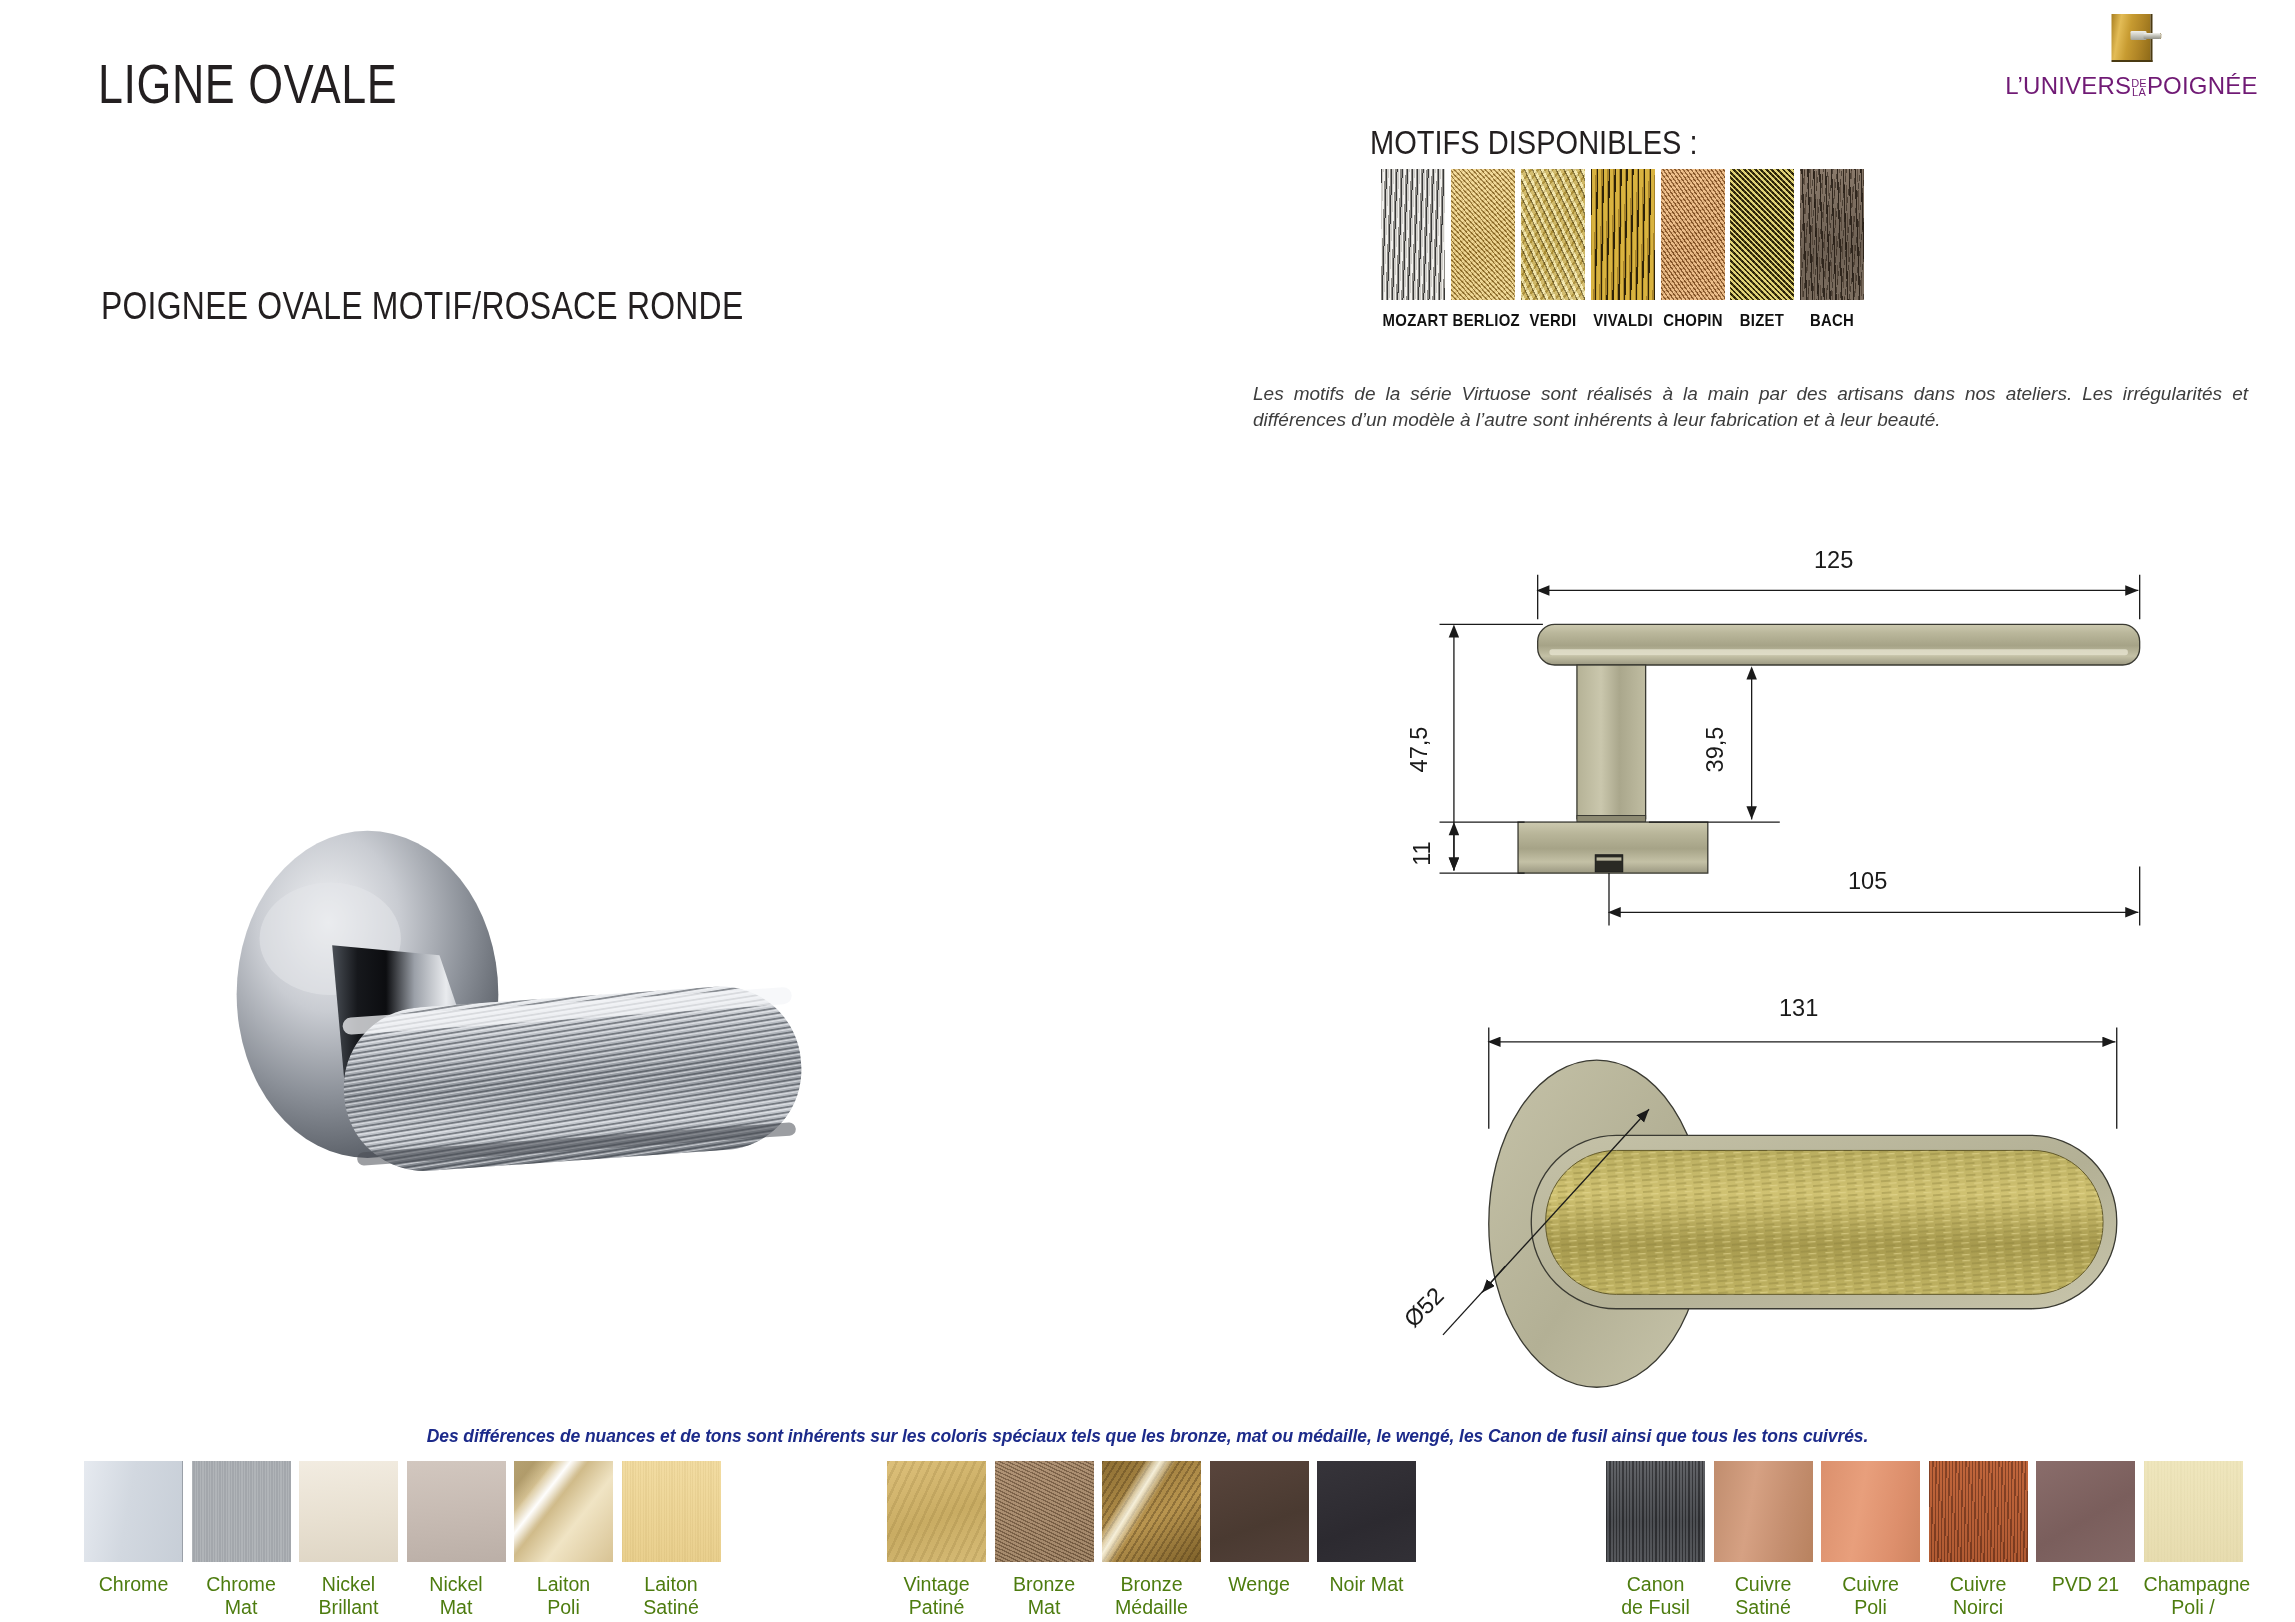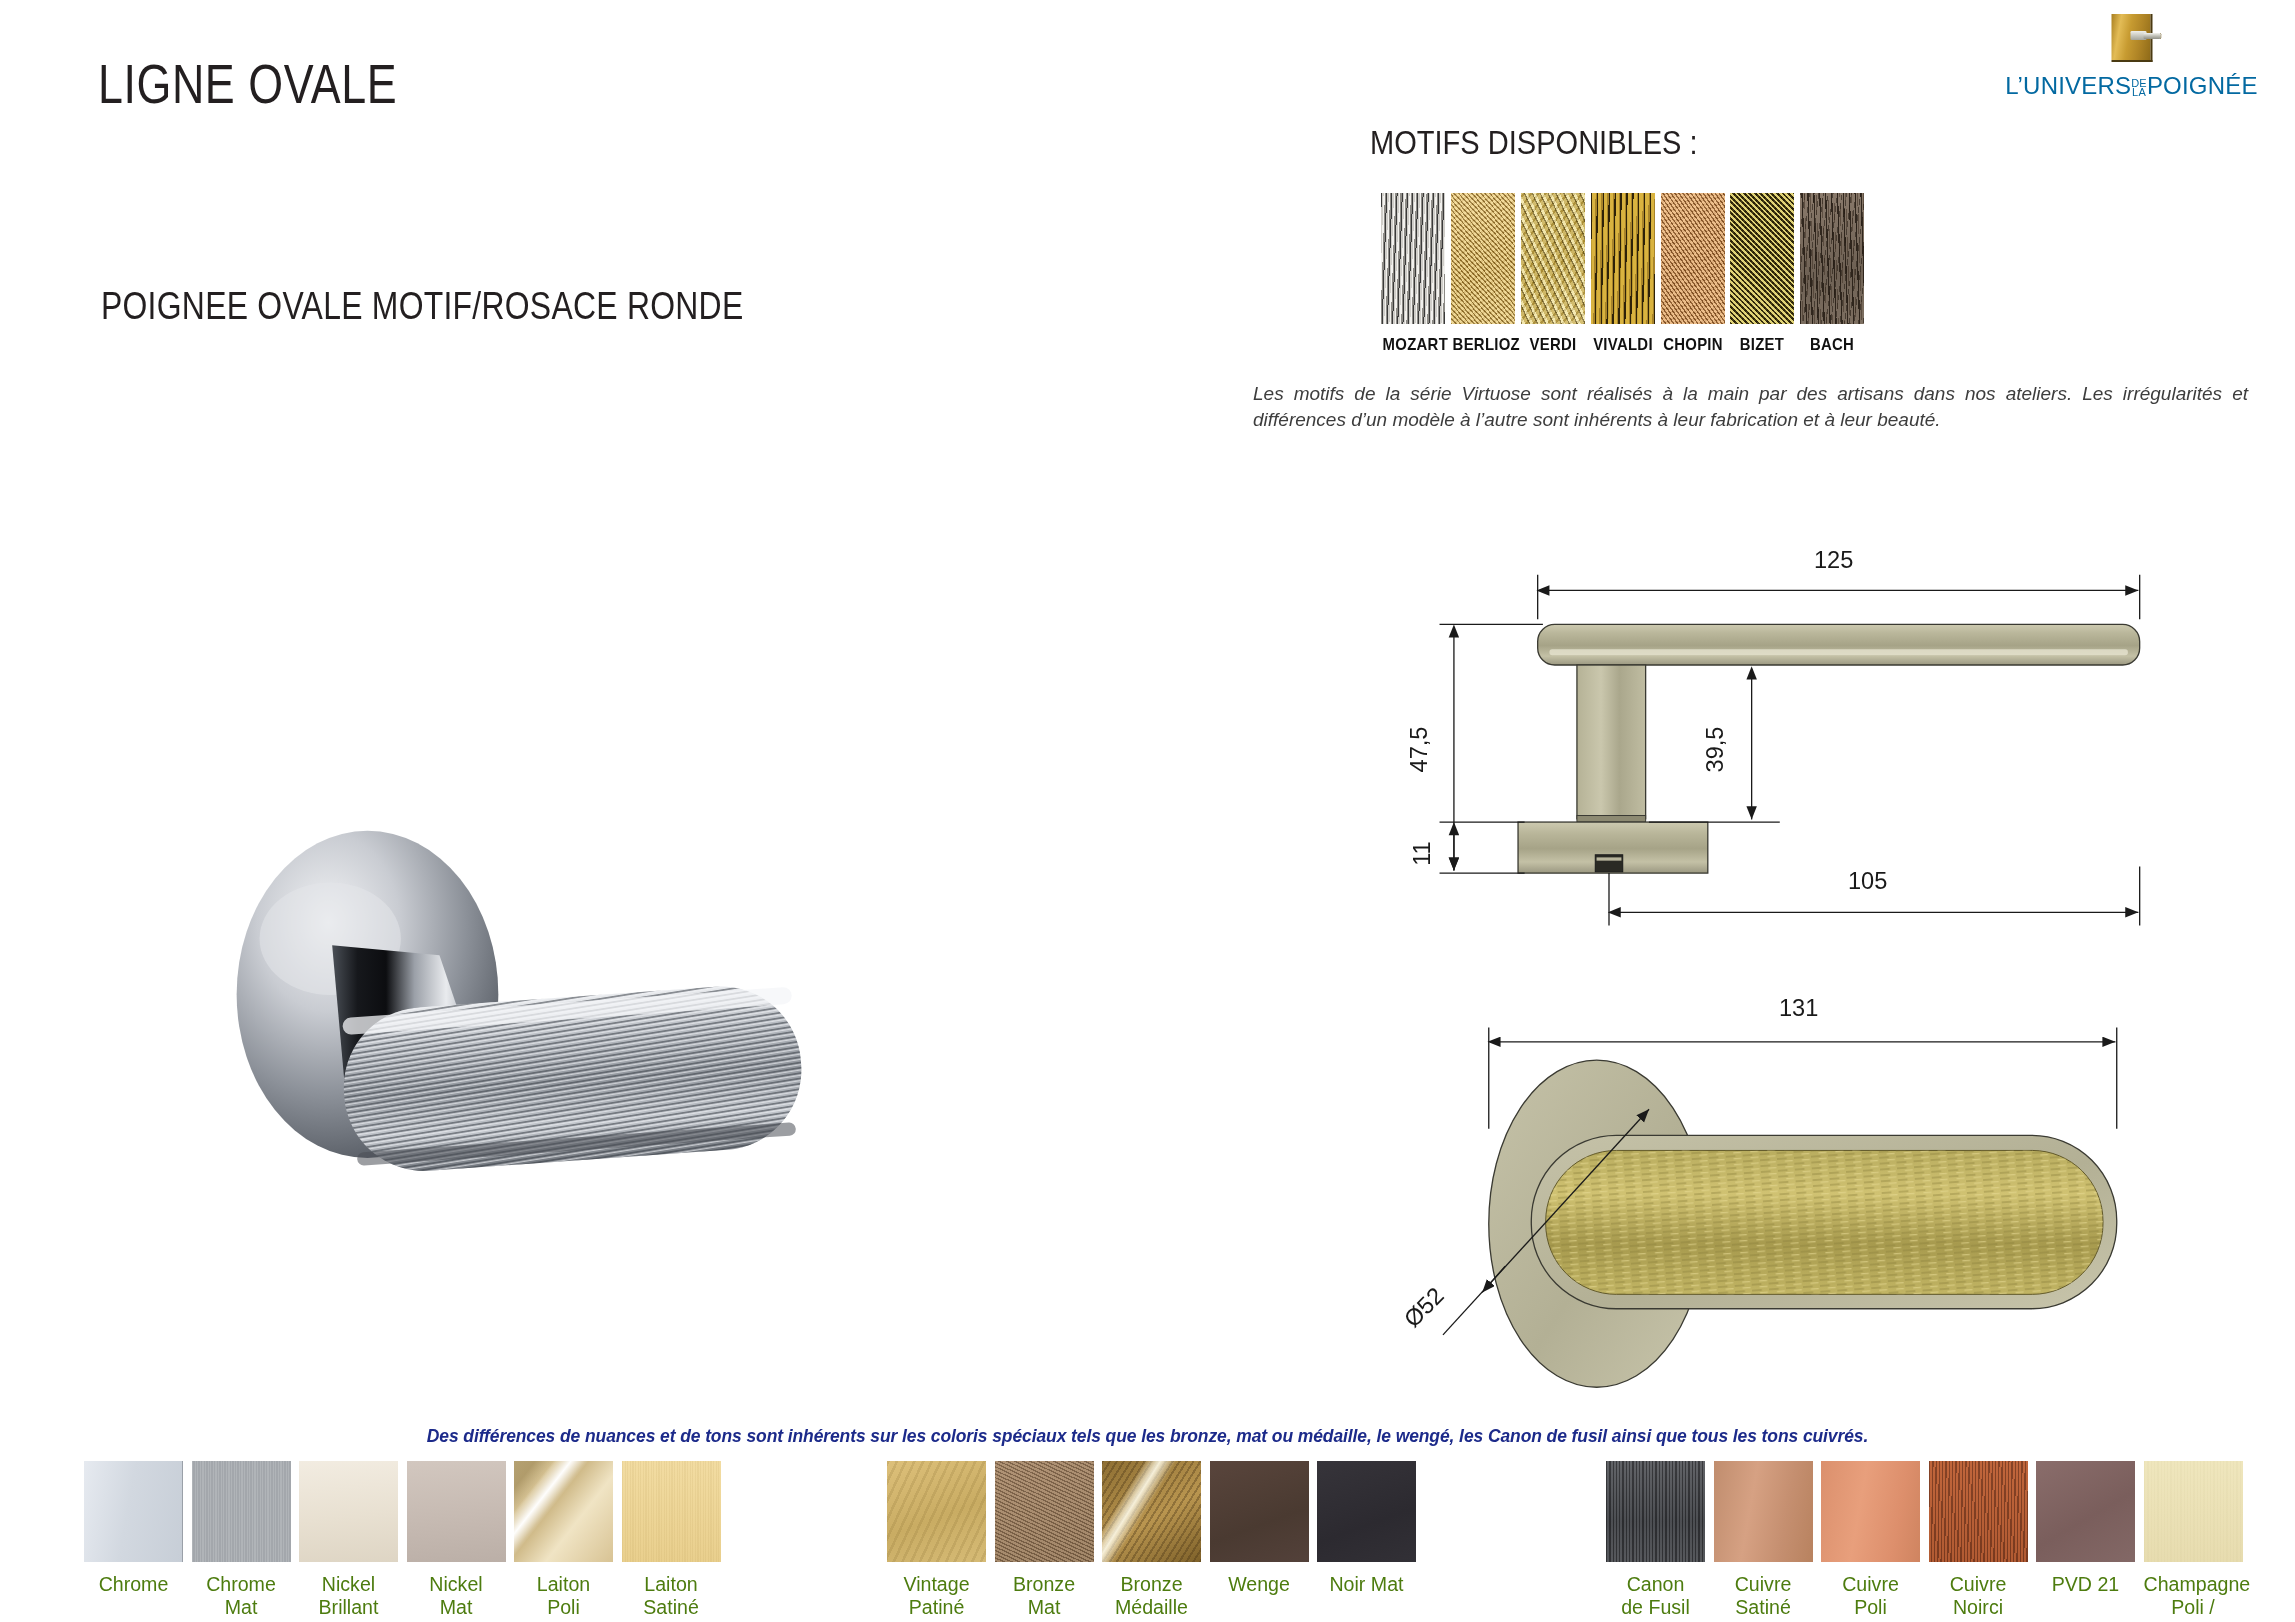--- a/index.html
+++ b/index.html
@@ -41,32 +41,32 @@
     box-shadow: 0.7px 0 0 #6a5212;
   }
   .logo-mark::before {
     content: ""; position: absolute; right: 3.9px; top: 17px;
     width: 15.7px; height: 8.5px;
     background: linear-gradient(180deg,#efefe9,#a5a59a);
     border-radius: 1.3px;
   }
   .logo-text {
     position: absolute; left: 0; right: 0; top: 58px;
-    text-align: center; color: #0369a1;
+    text-align: center; color: #701a75;
     font-size: 24px; letter-spacing: 0.2px; white-space: nowrap;
   }
   .logo-text .small { font-size: 11px; line-height: 0.85; display:inline-block; vertical-align: middle; text-align:center; }
 
   
   .motifs-heading {
     position: absolute; left: 1370px; top: 124px;
     font-size: 33px; color: #231f20; letter-spacing: 0px;
     transform: scaleX(0.88); transform-origin: left top; white-space: nowrap;
   }
-  .motif-row { position: absolute; left: 1381px; top: 193px; display: flex; gap: 5.9px; }
+  .motif-row { position: absolute; left: 1381px; top: 169px; display: flex; gap: 5.9px; }
   .motif-cell { width: 64px; }
   .motif-swatch { width: 64px; height: 131px; }
   .motif-label {
     margin-top: 11.8px; text-align: center; font-size: 15.7px;
     font-weight: bold; color: #111; letter-spacing: 0.3px;
     transform: scaleX(0.95); transform-origin: center top; white-space: nowrap;
   }
 
   
   .mz {

